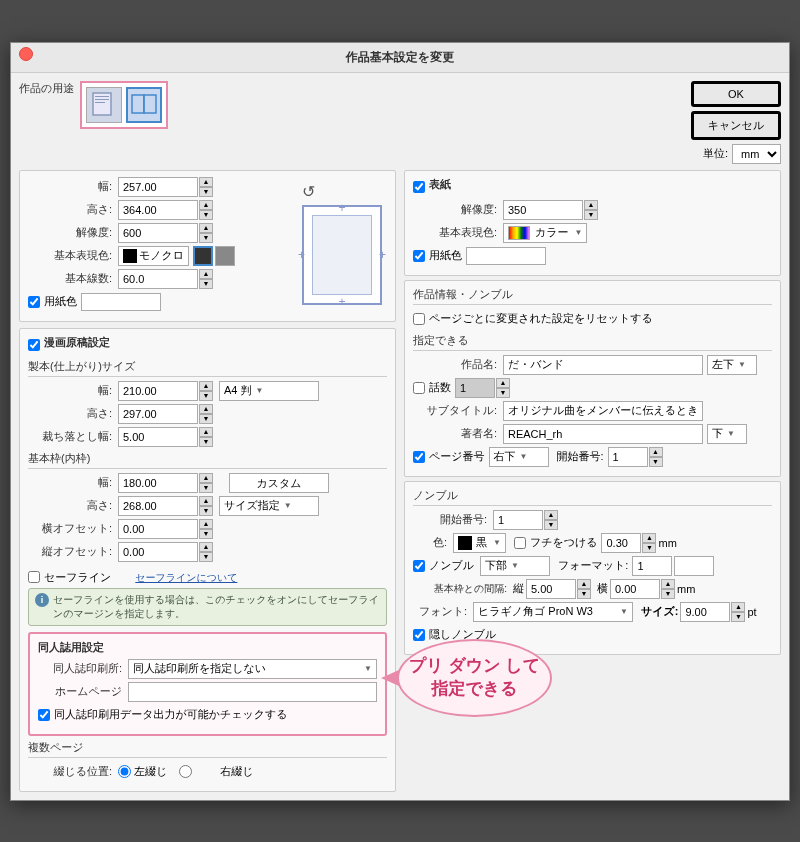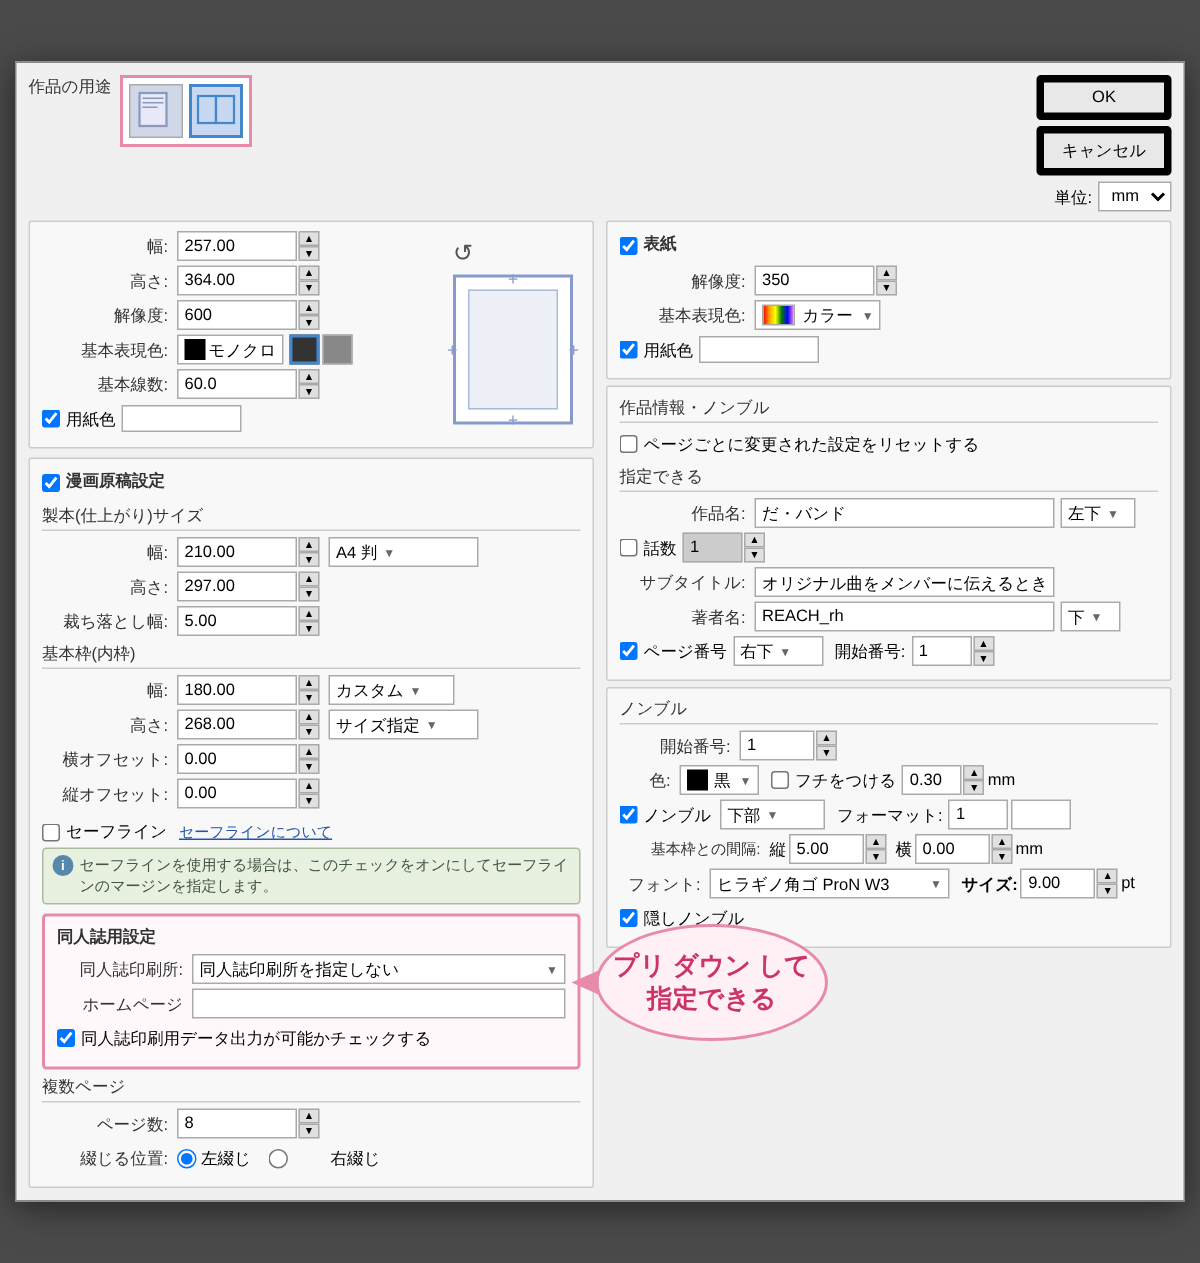--- a/index.html
+++ b/index.html
@@ -82,21 +82,21 @@
       margin-left: auto;
       display: flex;
       flex-direction: column;
       gap: 4px;
       align-items: flex-end;
     }
     .btn {
       width: 90px;
       padding: 4px 8px;
       background: #e8e8e8;
-      border: 5px solid #000000;
+      border: 3px solid #000000;
       border-radius: 3px;
       cursor: pointer;
       font-size: 11px;
       text-align: center;
     }
     .unit-row {
       display: flex;
       align-items: center;
       gap: 4px;
       font-size: 11px;
@@ -360,20 +360,24 @@
       padding: 1px 4px;
       height: 20px;
       cursor: pointer;
     }
   </style>
 </head>
 <body>
 
 <div class="dialog">
 
+  <div class="title-bar">
+    <div class="close-btn"></div>
+    <span>作品基本設定を変更</span>
+  </div>
 
   <div class="dialog-body">
 
     <div class="top-section">
       <span class="artwork-label">作品の用途</span>
       <div class="icon-box">
         <div class="icon-thumb">
           <svg width="28" height="28" viewBox="0 0 28 28">
             <rect x="3" y="2" width="18" height="22" fill="#e8e8f8" stroke="#8899bb" stroke-width="1.5"></rect>
             <rect x="5" y="5" width="14" height="1" fill="#8899bb"></rect>
@@ -522,21 +526,21 @@
           </div>
 
           <div class="sub-section-title" style="margin-top:4px;">基本枠(内枠)</div>
           <div class="field-row">
             <span class="field-label">幅:</span>
             <input class="text-input text-input-sm" type="text" value="180.00" style="">
             <div class="spin-btn">
               <div class="spin-up">▲</div>
               <div class="spin-down">▼</div>
             </div>
-            <div class="dropdown-btn" style="margin-left:6px;width:84px;">
+            <div class="dropdown-btn" style="margin-left:16px;width:100px;flex-direction:column;">
               <span>カスタム</span>
               <span class="dropdown-arrow">▼</span>
             </div>
           </div>
           <div class="field-row">
             <span class="field-label">高さ:</span>
             <input class="text-input text-input-sm" type="text" value="268.00" style="">
             <div class="spin-btn">
               <div class="spin-up">▲</div>
               <div class="spin-down">▼</div>
@@ -561,21 +565,21 @@
               <div class="spin-up">▲</div>
               <div class="spin-down">▼</div>
             </div>
           </div>
 
           <div class="field-row" style="margin-top:2px;align-items:flex-end;">
             <label class="checkbox-label">
               <input type="checkbox" class="check-input" style="">
               <span>セーフライン</span>
             </label>
-            <span class="safeline-link" style="margin-left:8px;font-size:10px;">セーフラインについて</span>
+            <span class="safeline-link" style="margin-left:24px;font-size:10px;">セーフラインについて</span>
           </div>
           <div class="info-box">
             <div class="info-icon">i</div>
             <span style="font-size:10px;">セーフラインを使用する場合は、このチェックをオンにしてセーフラインのマージンを指定します。</span>
           </div>
 
           <div class="doujin-section" style="margin-top:6px;position:relative;">
             <div class="doujin-title">同人誌用設定</div>
             <div class="field-row doujin-row">
               <span class="field-label" style="width:90px;">同人誌印刷所:</span>
@@ -600,28 +604,20 @@
             <div class="field-row" style="margin-top:2px;">
               <label class="checkbox-label">
                 <input type="checkbox" class="check-input" checked="" style="">
                 <span>同人誌印刷用データ出力が可能かチェックする</span>
               </label>
             </div>
           </div>
 
           <div class="pages-section">
             <div class="sub-section-title">複数ページ</div>
-            <div class="field-row">
-              <span class="field-label">ページ数:</span>
-              <input class="text-input text-input-sm" type="text" value="8" style="">
-              <div class="spin-btn">
-                <div class="spin-up">▲</div>
-                <div class="spin-down">▼</div>
-              </div>
-            </div>
             <div class="field-row">
               <span class="field-label">綴じる位置:</span>
               <label class="radio-label">
                 <input type="radio" name="bind" checked="" style="">
                 <span>左綴じ</span>
               </label>
               <label class="radio-label" style="margin-left:12px;gap:28px;">
                 <input type="radio" name="bind" style="">
                 <span>右綴じ</span>
               </label>

